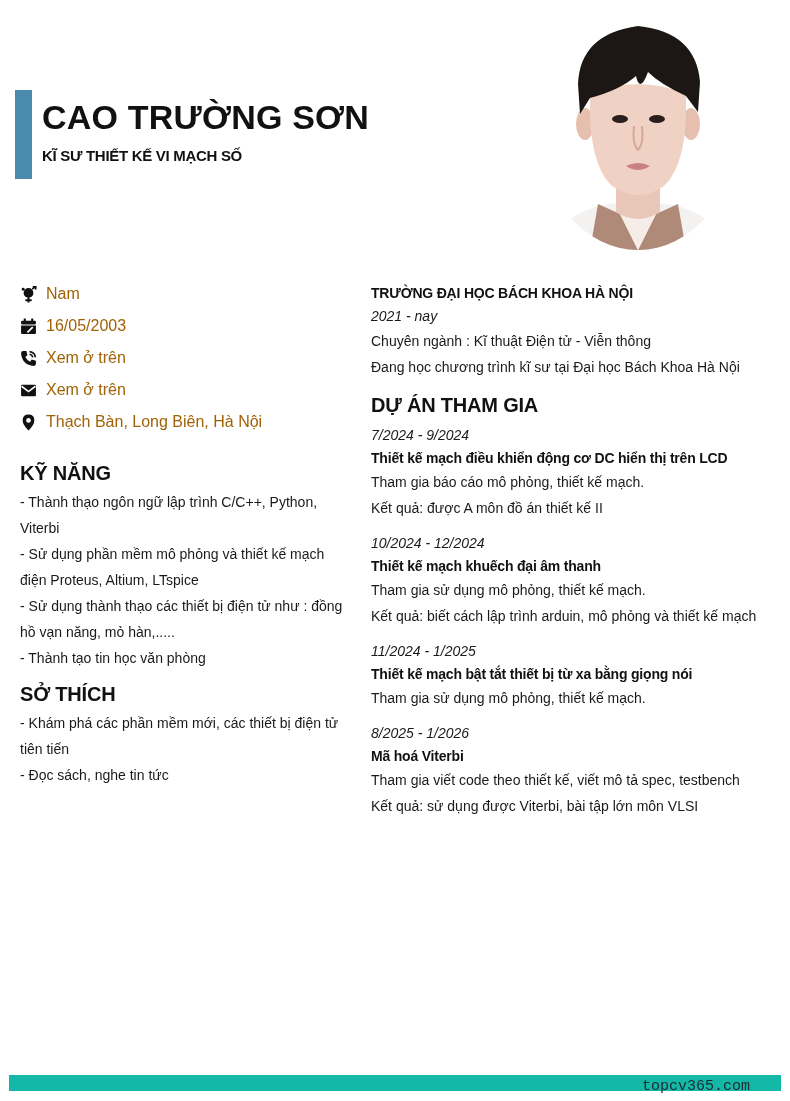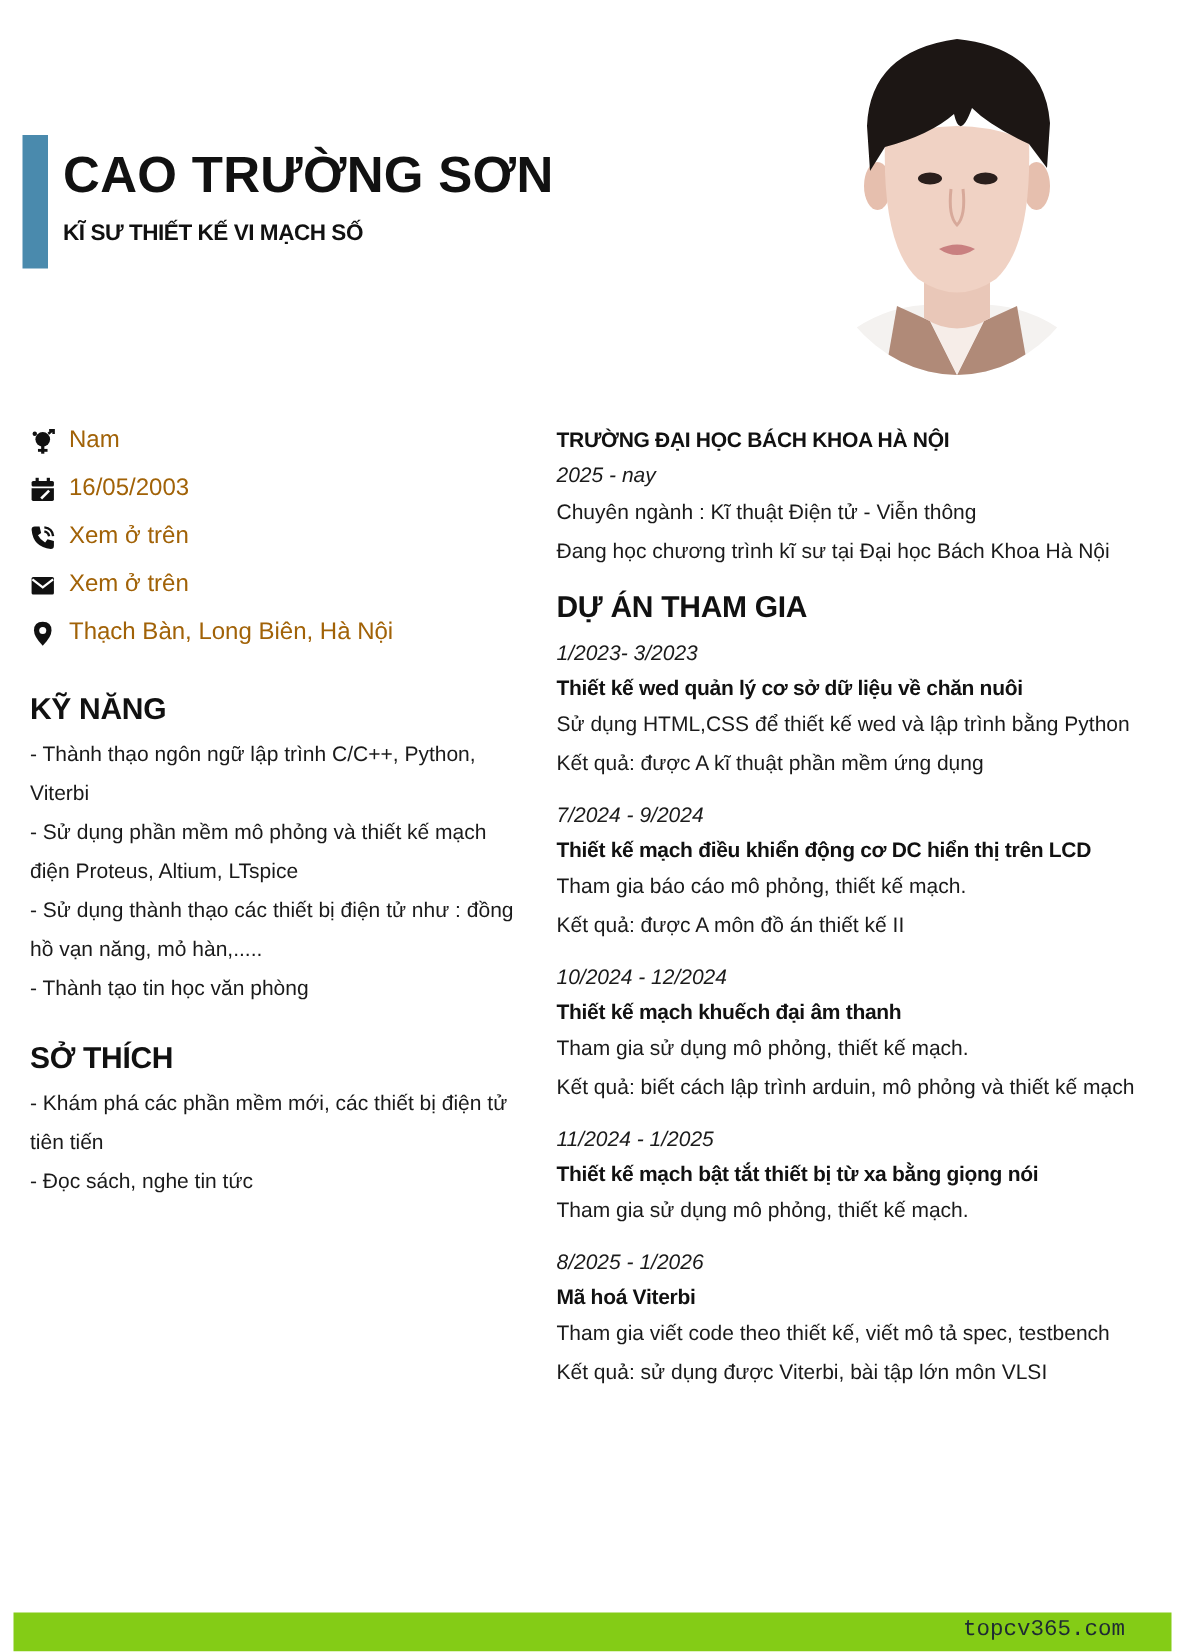--- a/index.html
+++ b/index.html
@@ -13,34 +13,34 @@
     .photo { position: absolute; left: 540px; top: 14px; width: 196px; height: 236px; border-radius: 50%; overflow: hidden; background: #ffffff; }
     .photo svg { width: 100%; height: 100%; display: block; }
 
     .left-col { position: absolute; left: 20px; top: 278px; width: 330px; }
     .contact-row { display: flex; align-items: center; height: 32px; font-size: 16px; color: #a16207; }
     .contact-icon { width: 17px; height: 17px; margin-right: 9px; display: inline-flex; align-items: center; justify-content: center; }
     .contact-icon svg { width: 17px; height: 17px; display: block; }
 
     .section-title { font-size: 20px; font-weight: bold; color: #111; white-space: nowrap; letter-spacing: -0.2px; }
     .left-col .section-title { margin-top: 24px; margin-bottom: 4px; }
-    .left-col .section-title.hobbies { margin-top: 24px; }
+    .left-col .section-title.hobbies { margin-top: 12px; }
     .list-text { font-size: 14px; line-height: 26px; color: #1a1a1a; }
 
     .right-col { position: absolute; left: 371px; top: 282px; width: 386px; }
     .right-col .section-title { margin-bottom: 6px; }
     .edu-school { font-size: 14px; font-weight: bold; color: #111; height: 22px; line-height: 22px; letter-spacing: -0.2px; white-space: nowrap; }
     .date { font-size: 14px; font-style: italic; color: #1a1a1a; height: 24px; line-height: 24px; white-space: nowrap; }
     .body-line { font-size: 14px; color: #1a1a1a; line-height: 26px; }
     .body-line.justify { text-align: justify; }
     .proj-title { font-size: 14px; font-weight: bold; color: #111; height: 22px; line-height: 22px; white-space: nowrap; letter-spacing: -0.2px; }
     .projects-title { margin-top: 14px; }
     .project { margin-bottom: 10px; }
 
-    .footer { position: absolute; left: 9px; top: 1075px; width: 772px; height: 26px; background: #84cc16; }
+    .footer { position: absolute; left: 9px; top: 1075px; width: 772px; height: 16px; background: #14b8a6; }
     .footer-text { position: absolute; right: 31px; top: 3px; font-family: "Liberation Mono", "DejaVu Sans Mono", monospace; font-size: 15px; color: #1e2a33; }
   </style>
 </head>
 <body>
 
 <div class="accent-bar"></div>
 <div class="name">CAO TRƯỜNG SƠN</div>
 <div class="job-title">KĨ SƯ THIẾT KẾ VI MẠCH SỐ</div>
 
 <div class="photo" title="Ảnh chân dung">
@@ -137,33 +137,27 @@
   <div class="section-title hobbies">SỞ THÍCH</div>
   <div>
     <div class="list-text">- Khám phá các phần mềm mới, các thiết bị điện tử tiên tiến</div>
     <div class="list-text">- Đọc sách, nghe tin tức</div>
   </div>
 </div>
 
 <div class="right-col">
   <div>
     <div class="edu-school">TRƯỜNG ĐẠI HỌC BÁCH KHOA HÀ NỘI</div>
-    <div class="date">2025 -  nay</div>
+    <div class="date">2021 -  nay</div>
     <div class="body-line">Chuyên ngành : Kĩ thuật Điện tử - Viễn thông</div>
     <div class="body-line">Đang học chương trình kĩ sư tại Đại học Bách Khoa Hà Nội</div>
   </div>
 
   <div class="section-title projects-title">DỰ ÁN THAM GIA</div>
   <div>
-    <div class="project">
-      <div class="date">1/2023- 3/2023</div>
-      <div class="proj-title">Thiết kế wed quản lý cơ sở dữ liệu về chăn nuôi</div>
-      <div class="body-line">Sử dụng HTML,CSS để thiết kế wed và lập trình bằng Python</div>
-      <div class="body-line">Kết quả: được A kĩ thuật phần mềm ứng dụng</div>
-    </div>
     <div class="project">
       <div class="date">7/2024 - 9/2024</div>
       <div class="proj-title">Thiết kế mạch điều khiển động cơ DC hiển thị trên LCD</div>
       <div class="body-line">Tham gia báo cáo mô phỏng, thiết kế mạch.</div>
       <div class="body-line">Kết quả: được A môn đồ án thiết kế II</div>
     </div>
     <div class="project">
       <div class="date">10/2024 - 12/2024</div>
       <div class="proj-title">Thiết kế mạch khuếch đại âm thanh</div>
       <div class="body-line">Tham gia sử dụng mô phỏng, thiết kế mạch.</div>

